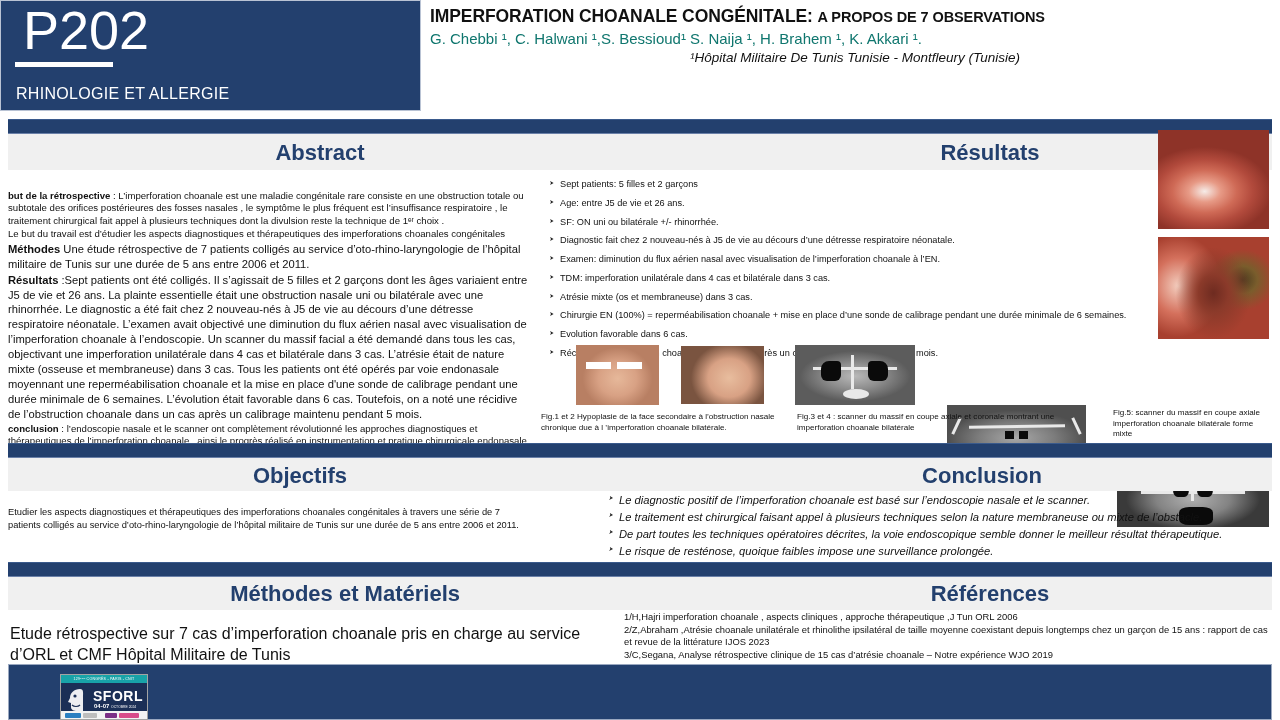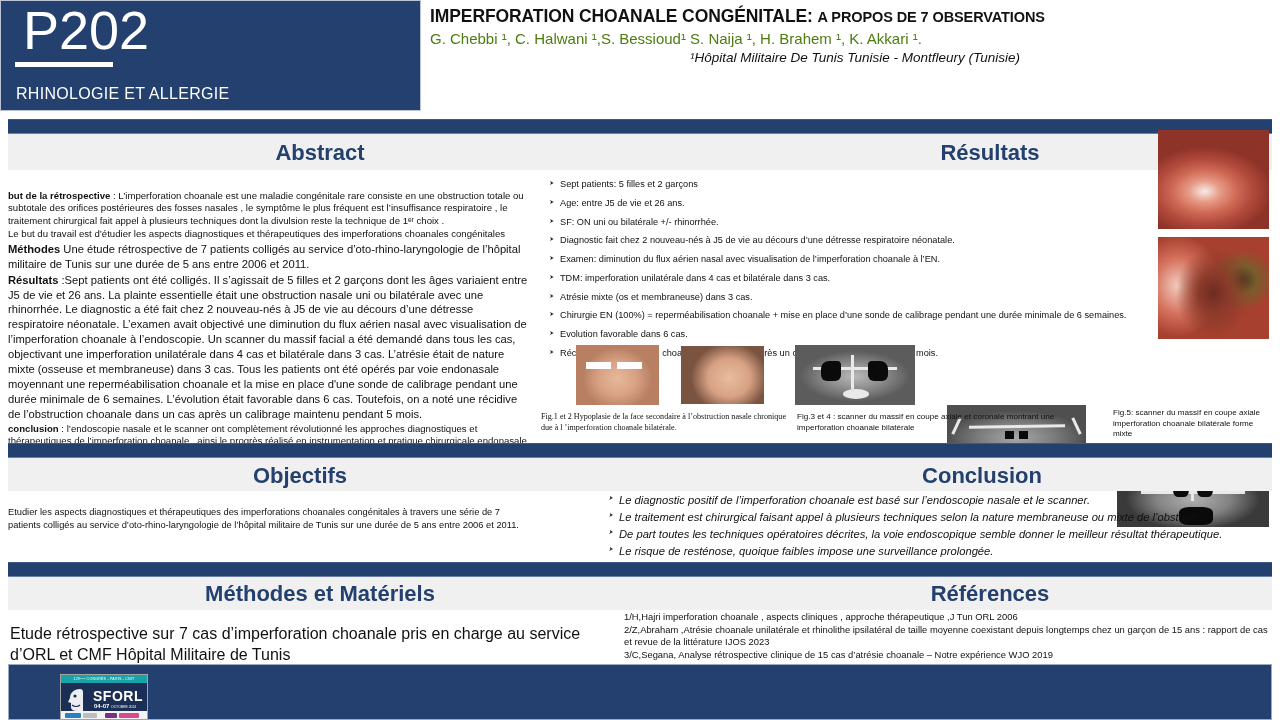--- a/index.html
+++ b/index.html
@@ -29,21 +29,21 @@
     position: absolute; left: 15px; top: 84px;
     color: #ffffff; font-size: 16px; letter-spacing: .3px;
   }
 
   .title-block { position: absolute; left: 430px; top: 6px; width: 850px; }
   .poster-title {
     font-size: 17.5px; font-weight: bold; color: #111;
     letter-spacing: -0.1px; white-space: nowrap;
   }
   .poster-title .sub { font-size: 14.5px; }
-  .authors { margin-top: 3px; font-size: 15px; color: #4d7c0f; }
+  .authors { margin-top: 3px; font-size: 15px; color: #0f766e; }
   .affil { margin-top: 3px; font-size: 13.5px; font-style: italic; color: #111; text-align: center; }
 
   
   .bar {
     position: absolute; background: #23406e; height: 15px;
     border-top: 1px solid #3a5a8c; border-bottom: 1px solid #6a80a8;
   }
   .hdrband {
     position: absolute; background: #f0f0f0;
   }
@@ -228,41 +228,41 @@
   </div>
 
   <div class="img ct ct-c" style="left:1117px; top:345px; width:152px; height:62px;">
     <u style="left:24px; top:26px; width:104px; height:3px;"></u>
     <i style="left:56px; top:8px; width:16px; height:24px; border-radius:30%;"></i>
     <i style="left:80px; top:8px; width:16px; height:24px; border-radius:30%;"></i>
     <u style="left:74px; top:6px; width:3px; height:30px;"></u>
     <i style="left:62px; top:42px; width:34px; height:18px; border-radius:30%;"></i>
   </div>
 
-  <div class="cap" style="left:541px; top:412px; width:252px;font-family:Liberation Serif, serif;">Fig.1 et 2 Hypoplasie de la face secondaire à l’obstruction nasale chronique due à l ’imperforation choanale bilatérale.</div>
+  <div class="cap" style="left:541px; top:412px; width:252px;">Fig.1 et 2 Hypoplasie de la face secondaire à l’obstruction nasale chronique due à l ’imperforation choanale bilatérale.</div>
   <div class="cap" style="left:797px; top:412px; width:290px;">Fig.3 et 4 : scanner du massif en coupe axiale et coronale montrant une imperforation choanale bilatérale</div>
   <div class="cap" style="left:1113px; top:408px; width:150px;">Fig.5: scanner du massif en coupe axiale  imperforation choanale bilatérale  forme mixte</div>
 
   <div class="bar" style="left:8px; top:443px; width:1264px;"></div>
   <div class="hdrband" style="left:8px; top:458px; width:1264px; height:33px;"></div>
   <div class="sec-title" style="left:180px; top:463px; width:240px;">Objectifs</div>
   <div class="sec-title" style="left:862px; top:463px; width:240px;">Conclusion</div>
 
   <div class="body-text" style="left:8px; top:506px; width:520px; font-size:9.3px; line-height:1.4;">Etudier les aspects diagnostiques et thérapeutiques des imperforations choanales congénitales à travers une série de 7 patients colligés au service d’oto-rhino-laryngologie de l’hôpital militaire de Tunis sur une durée de 5 ans entre 2006 et 2011.</div>
 
   <ul class="arrow concl-list body-text" style="left:608px; top:494px; width:660px;font-style:italic;">
     <li>Le diagnostic positif de l’imperforation choanale est basé sur l’endoscopie nasale et le scanner.</li>
     <li>Le traitement est chirurgical faisant appel à plusieurs techniques selon la nature membraneuse ou mixte de l’obstacle.</li>
     <li>De part toutes les techniques opératoires décrites, la voie endoscopique semble donner le meilleur résultat thérapeutique.</li>
     <li>Le risque de resténose, quoique  faibles impose une surveillance prolongée.</li>
   </ul>
 
   <div class="bar" style="left:8px; top:562px; width:1264px;"></div>
   <div class="hdrband" style="left:8px; top:577px; width:1264px; height:33px;"></div>
-  <div class="sec-title" style="left:180px; top:581px; width:280px;">Méthodes et Matériels</div>
+  <div class="sec-title" style="left:180px; top:581px; width:280px;text-align:right;">Méthodes et Matériels</div>
   <div class="sec-title" style="left:870px; top:581px; width:240px;">Références</div>
 
   <div class="body-text" style="left:10px; top:624px; width:590px; font-size:16px; line-height:1.3;">Etude rétrospective sur 7 cas d’imperforation choanale pris en charge au service d’ORL et CMF Hôpital Militaire de Tunis</div>
 
   <div class="body-text refs" style="left:624px; top:611px; width:648px;">
     <div>1/H,Hajri imperforation choanale , aspects cliniques , approche thérapeutique ,J Tun ORL 2006</div>
     <div>2/Z,Abraham ,Atrésie choanale unilatérale et rhinolithe ipsilatéral de taille moyenne coexistant depuis longtemps chez un garçon de 15 ans : rapport de cas et revue de la littérature  IJOS  2023</div>
     <div>3/C,Segana, Analyse rétrospective clinique de 15 cas d’atrésie choanale – Notre expérience WJO 2019</div>
   </div>
 

